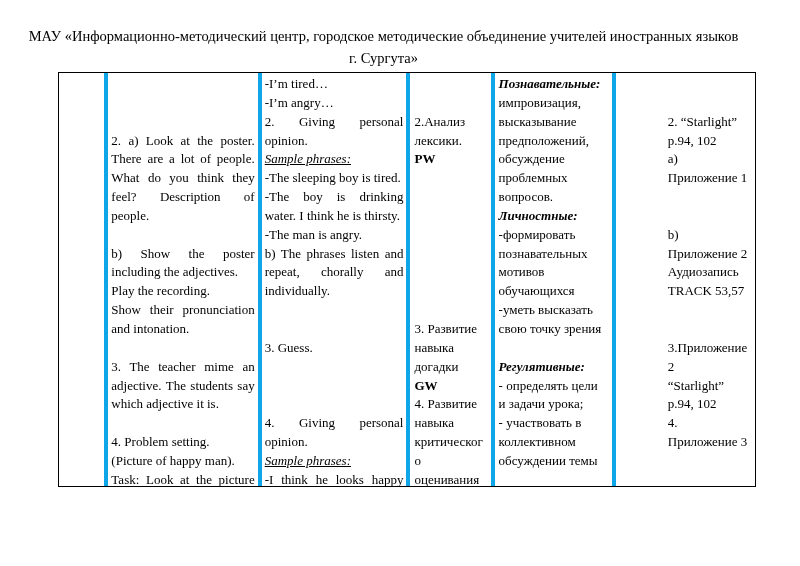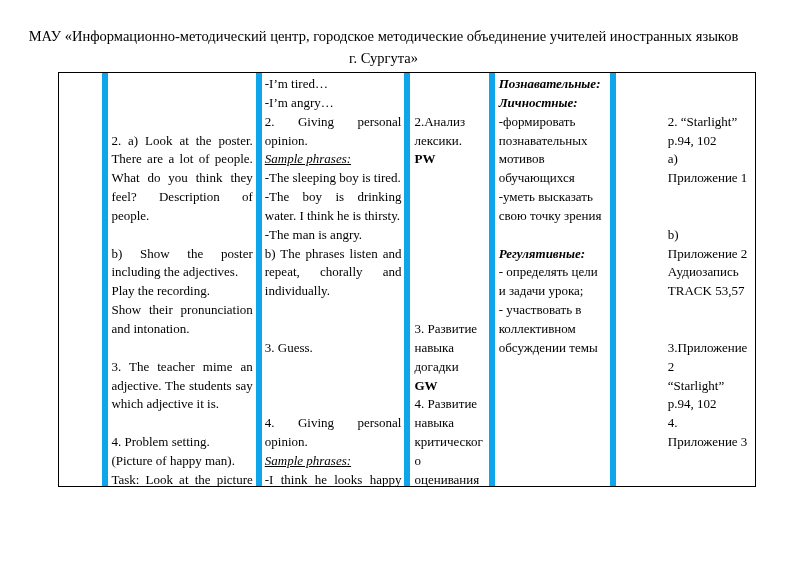--- a/index.html
+++ b/index.html
@@ -23,21 +23,21 @@
   .lesson-table {
     position: absolute;
     left: 58px; top: 72px;
     width: 698px; height: 415px;
     border: 1px solid #000;
     display: flex;
     align-items: stretch;
   }
   .col {
     height: 100%;
-    border-right: 6px solid #0ea5e9;
+    border-right: 4px solid #0ea5e9;
     padding: 2px 4px 0 4px;
     overflow: hidden;
   }
   .col:last-child { border-right: none; margin-left: 48px; }
   .c0 { width: 53px;  padding: 0; }
   .c1 { width: 165px; padding-left: 3px; padding-right: 3px; }
   .c2 { width: 160px; padding-left: 3px; padding-right: 3px; }
   .c3 { width: 90px; }
   .c4 { width: 130px; }
   .c5 { width: 98px; }
@@ -113,20 +113,21 @@
       <p class="ln s-blank"></p>
       <p class="ln s-blank"></p>
       <p class="ln s-blank"></p>
       <p class="ln s-n">3. Развитие навыка догадки</p>
       <p class="ln s-b">GW</p>
       <p class="ln s-n">4. Развитие навыка критического оценивания</p>
       <p class="ln s-b">SW</p>
     </div>
   <div class="col c4">
       <p class="ln s-bi">Познавательные:</p>
+      <p class="ln s-n">импровизация, высказывание предположений, обсуждение проблемных вопросов.</p>
       <p class="ln s-bi">Личностные:</p>
       <p class="ln s-n">-формировать познавательных мотивов обучающихся</p>
       <p class="ln s-n">-уметь высказать свою точку зрения</p>
       <p class="ln s-blank"></p>
       <p class="ln s-bi">Регулятивные:</p>
       <p class="ln s-n">- определять цели и задачи урока;</p>
       <p class="ln s-n">- участвовать в коллективном обсуждении темы</p>
     </div>
   <div class="col c5">
       <p class="ln s-blank"></p>

